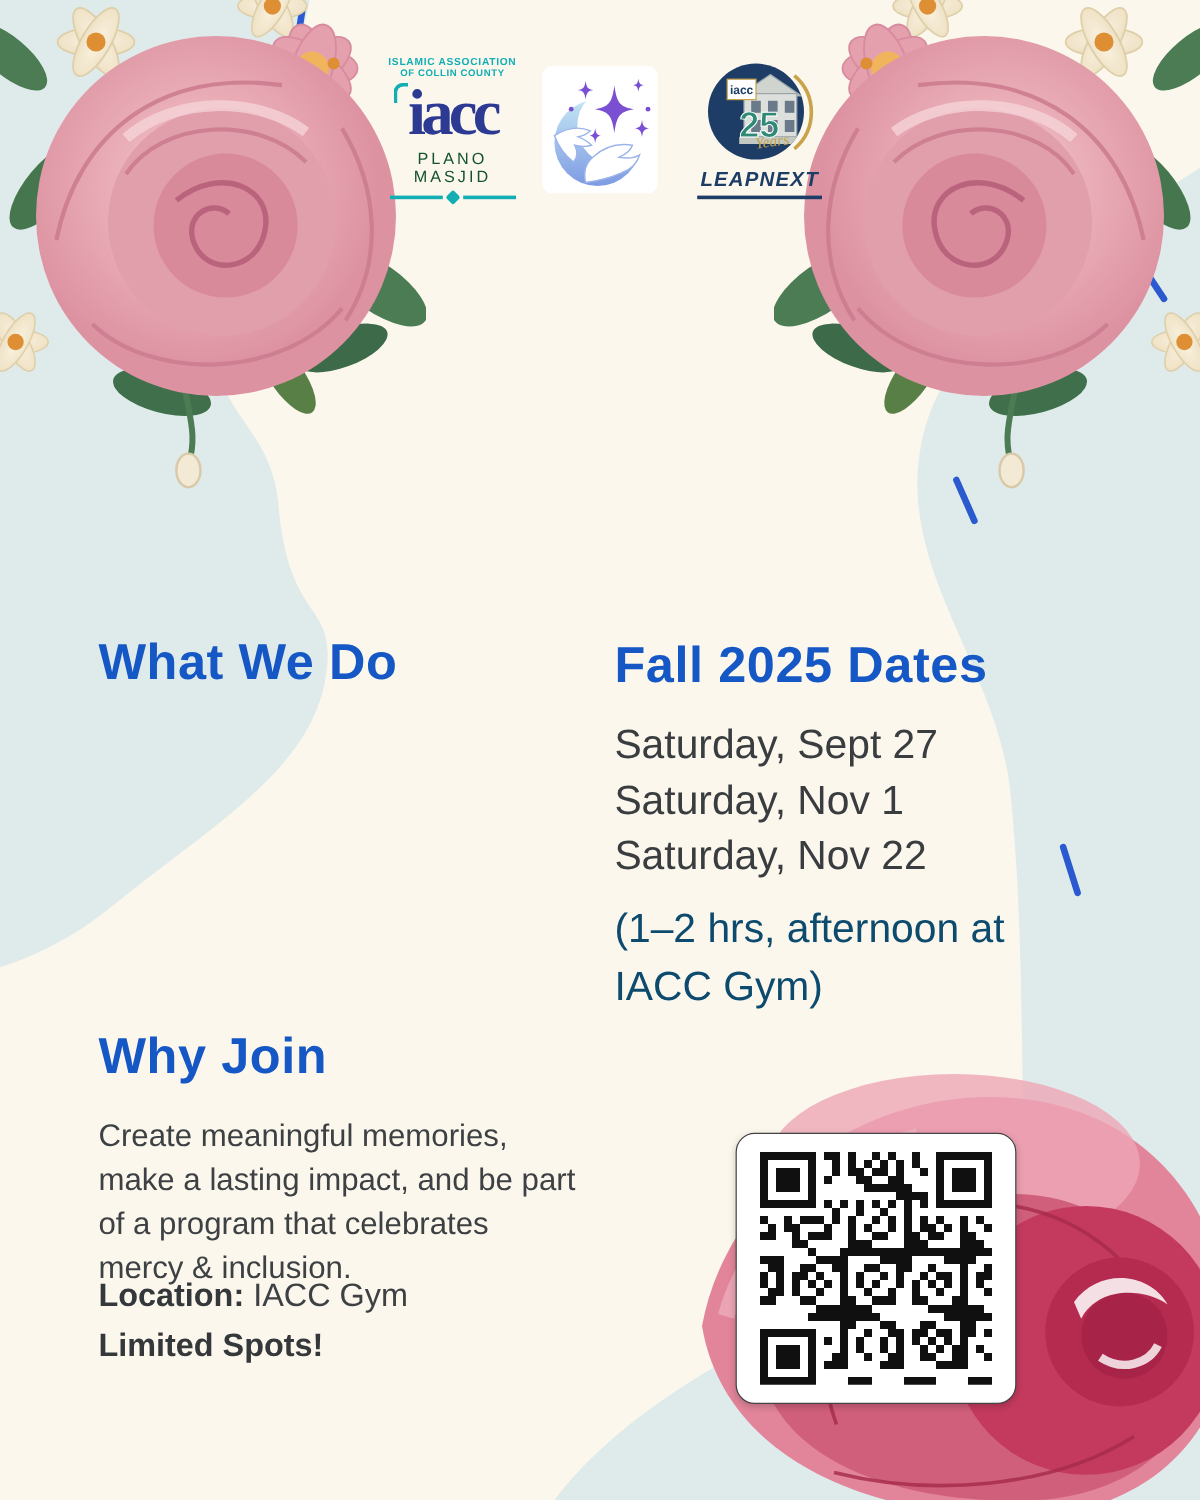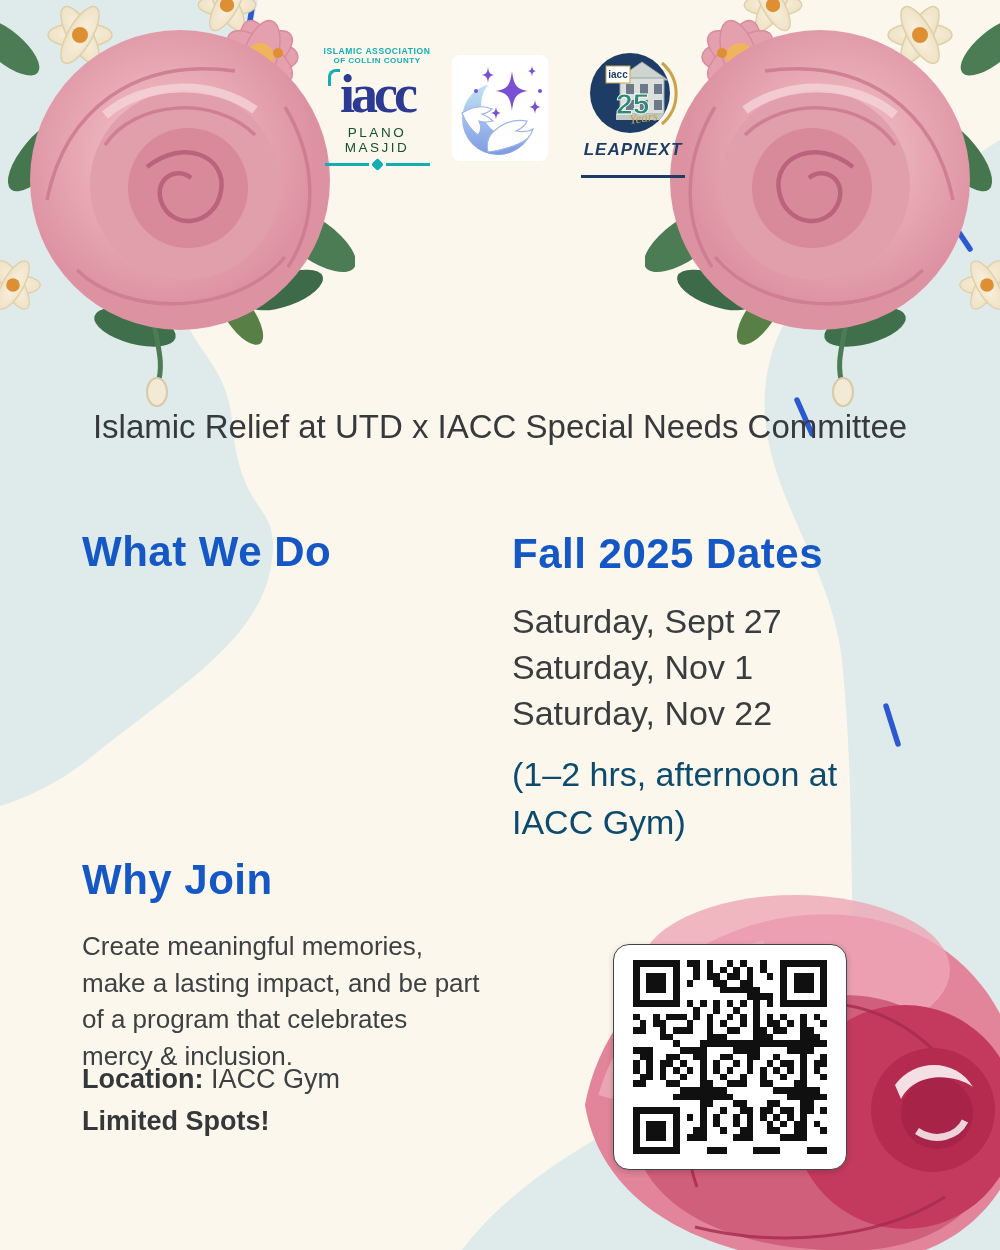--- a/index.html
+++ b/index.html
@@ -54,21 +54,21 @@
   .iacc-org1{font-size:8.5px;font-weight:700;color:#12aeb4;letter-spacing:.6px;}
   .iacc-org2{font-size:8px;font-weight:700;color:#12aeb4;letter-spacing:.5px;}
   .iacc-word{position:relative;font-size:54px;line-height:58px;font-weight:700;letter-spacing:-4px;color:#2c3a94;font-family:"Liberation Serif", serif;}
   .iacc-curl{position:absolute;left:14px;top:4px;width:9px;height:14px;border:3px solid #12aeb4;border-right:none;border-bottom:none;border-radius:8px 0 0 0;}
   .iacc-sub{font-size:13.5px;font-weight:400;color:#14532d;letter-spacing:2.5px;margin-top:2px;}
   .iacc-div{display:flex;align-items:center;justify-content:center;margin-top:5px;}
   .iacc-div .line{height:2.5px;background:#12aeb4;width:44px;}
   .iacc-div .diamond{width:9px;height:9px;background:#12aeb4;transform:rotate(45deg);margin:0 4px;border-radius:2px;}
   .hands-logo{left:452px;top:55px;width:96px;height:106px;background:#fff;border-radius:8px;}
   .leap-logo{left:572px;top:48px;width:122px;text-align:center;}
-  .leap-name{display:inline-block;font-size:17px;font-weight:700;font-style:italic;color:#1d3d67;letter-spacing:1px;border-bottom:3px solid #1d3d67;padding:0 3px 15px;}
+  .leap-name{display:inline-block;font-size:17px;font-weight:700;font-style:italic;color:#1d3d67;letter-spacing:1px;border-bottom:3px solid #1d3d67;padding:0 3px 3px;}
 </style>
 </head>
 <body>
 
 <div class="poster">
 
   <svg class="abs" style="inset:0" width="1000" height="1250" viewBox="0 0 1000 1250">
     <rect x="0" y="0" width="1000" height="1250" fill="#dfeaeb"></rect>
     <path fill="#fbf7ec" d="M 258,0
       C 240,90 205,200 185,280
@@ -249,23 +249,20 @@
       </g>
       <path d="M 90,15 A 40 40 0 0 1 90,76" stroke="#c9a24a" stroke-width="3" fill="none"></path>
       <rect x="34" y="18" width="24" height="17" fill="#ffffff" stroke="#c9a24a" stroke-width="1"></rect>
       <text x="46" y="30" text-anchor="middle" font-size="10" font-weight="bold" fill="#1d3d67">iacc</text>
       <text x="44" y="66" font-size="30" font-weight="bold" fill="#2e8a74" stroke="#ffffff" stroke-width=".8">25</text>
       <text x="58" y="76" font-size="13" font-style="italic" font-family="Liberation Serif, serif" fill="#c9a24a" transform="rotate(-8 58 76)">Years</text>
     </svg>
     <div class="leap-name">LEAPNEXT</div>
   </div>
 
-  <div class="abs subtitle">
-    <div class="subtitle-inner">Islamic Relief at UTD x IACC Special Needs Committee</div>
-  </div>
 
   <div class="abs heading h-what">What We Do</div>
 
   <div class="abs heading h-why">Why Join</div>
   <div class="abs body-text p-why">Create meaningful memories, make a lasting impact, and be part of a program that celebrates mercy &amp; inclusion.</div>
 
   <div class="abs loc-line">
     <span class="loc-label">Location:</span><span> IACC Gym</span>
   </div>
   <div class="abs limited">Limited Spots!</div>

